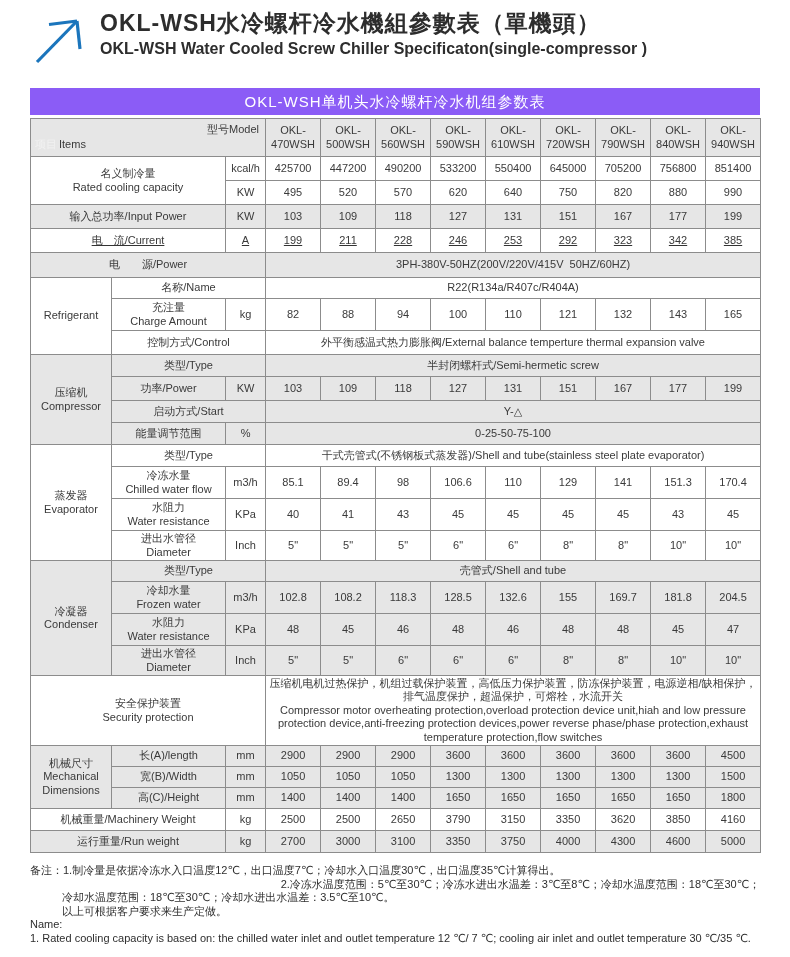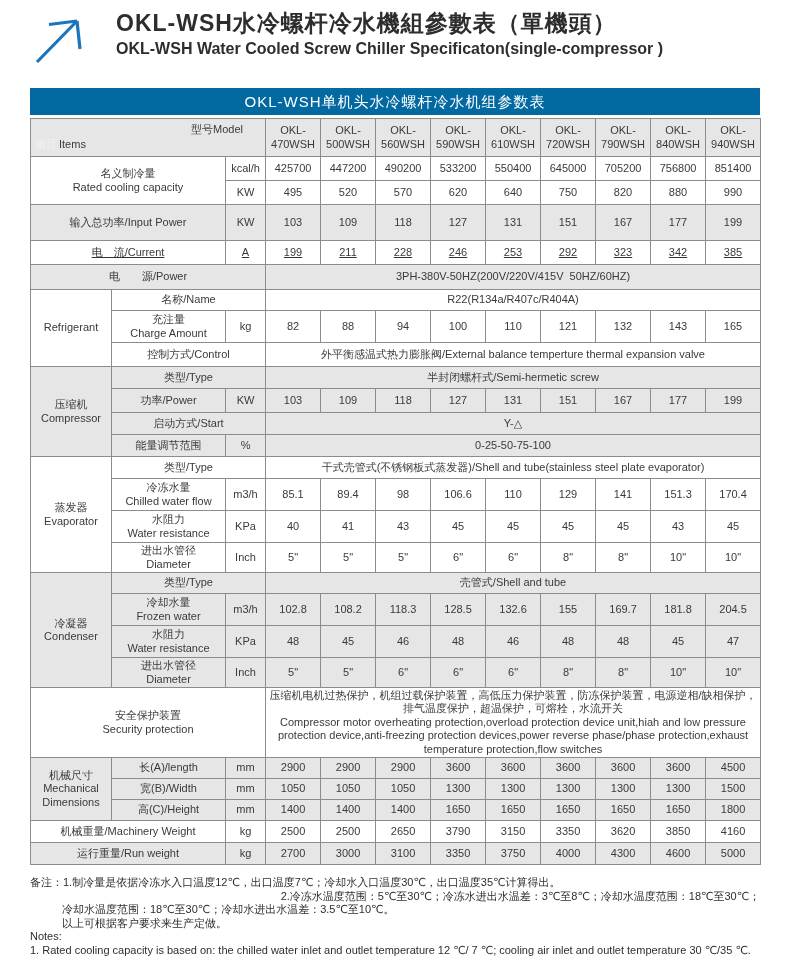--- a/index.html
+++ b/index.html
@@ -3,47 +3,47 @@
 <meta charset="utf-8">
 <style>
   html,body { margin:0; padding:0; }
   body {
     width:790px; height:957px; overflow:hidden; background:#ffffff;
     font-family:"Liberation Sans","DejaVu Sans",sans-serif; color:#333;
   }
   .page { padding:8px 30px 0 30px; }
 
   
-  .title-row { display:flex; align-items:flex-start; gap:28px; height:58px; }
+  .title-row { display:flex; align-items:flex-start; gap:12px; height:58px; }
   .logo { width:58px; height:56px; flex:0 0 auto; margin-top:2px; }
   .titles { display:flex; flex-direction:column; }
   .title-zh { font-size:23px; font-weight:bold; color:#2d2d2d; letter-spacing:1px; line-height:30px; }
   .title-en { font-size:16px; font-weight:bold; color:#2d2d2d; line-height:22px; }
 
   
   .banner {
-    margin-top:22px; height:27px; line-height:27px; background:#0369a1;
+    margin-top:22px; height:27px; line-height:27px; background:#8b5cf6;
     color:#ffffff; text-align:center; font-size:15px; letter-spacing:1px;
   }
 
   
   table.spec { border-collapse:collapse; table-layout:fixed; width:730px; margin-top:3px; }
   table.spec td {
     border:1px solid #8c8c8c; text-align:center; vertical-align:middle;
     font-size:11px; color:#3a3a3a; padding:1px 2px; line-height:1.22; overflow:hidden;
   }
   tr.shaded td { background:#e6e6e6; }
   td.spanval { font-size:10.5px; }
   td.leftal  { text-align:left; padding:2px 4px; line-height:1.28; }
   td.corner {
     position:relative;
     background-image:linear-gradient(to bottom right,
       transparent 49.4%, #8c8c8c 49.4%, #8c8c8c 50.6%, transparent 50.6%);
   }
-  .corner-model { position:absolute; top:4px; right:22px; font-size:11px; }
+  .corner-model { position:absolute; top:4px; right:6px; font-size:11px; }
   .corner-items { position:absolute; bottom:5px; left:4px; font-size:11px; }
   .corner-items-zh { color:#f2f2f2; margin-right:2px; }
 
   
   .notes { margin-top:11px; font-size:11px; color:#2e2e2e; }
   .notes p { margin:0; line-height:13.5px; white-space:nowrap; }
   .ind-0 { padding-left:0; }
   .ind-1 { padding-left:24px;text-align:right; }
   .ind-2 { padding-left:32px; }
 </style>
@@ -115,21 +115,21 @@
           <td class="value">495</td>
           <td class="value">520</td>
           <td class="value">570</td>
           <td class="value">620</td>
           <td class="value">640</td>
           <td class="value">750</td>
           <td class="value">820</td>
           <td class="value">880</td>
           <td class="value">990</td>
         </tr>
-        <tr class="shaded" style="height: 36px; border-radius: 12px;">
+        <tr class="shaded" style="height: 24px; border-radius: 12px;">
           <td colspan="2" class="label">输入总功率/Input Power</td>
           <td class="unit">KW</td>
           <td class="value">103</td>
           <td class="value">109</td>
           <td class="value">118</td>
           <td class="value">127</td>
           <td class="value">131</td>
           <td class="value">151</td>
           <td class="value">167</td>
           <td class="value">177</td>
@@ -360,17 +360,17 @@
           <td class="value">5000</td>
         </tr>
       </tbody>
   </table>
 
   <div class="notes">
       <p class="ind-0">备注：1.制冷量是依据冷冻水入口温度12℃，出口温度7℃；冷却水入口温度30℃，出口温度35℃计算得出。</p>
       <p class="ind-1">2.冷冻水温度范围：5℃至30℃；冷冻水进出水温差：3℃至8℃；冷却水温度范围：18℃至30℃；</p>
       <p class="ind-2">冷却水温度范围：18℃至30℃；冷却水进出水温差：3.5℃至10℃。</p>
       <p class="ind-2">以上可根据客户要求来生产定做。</p>
-      <p class="ind-0">Notes:</p>
+      <p class="ind-0">Name:</p>
       <p class="ind-0">1. Rated cooling capacity is based on: the chilled water inlet and outlet temperature 12 ℃/ 7 ℃; cooling air inlet and outlet temperature 30 ℃/35 ℃.</p>
     </div>
 
 </div>
 
 </body></html>

